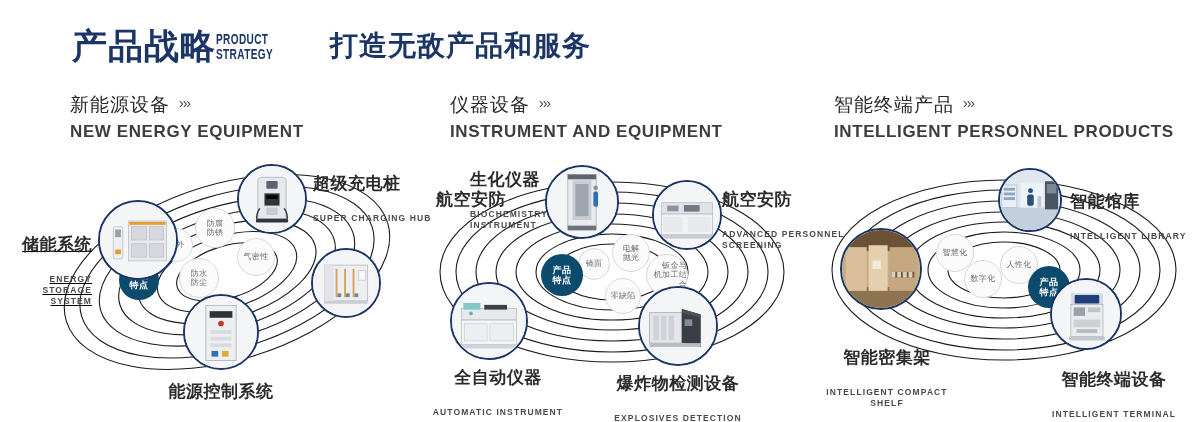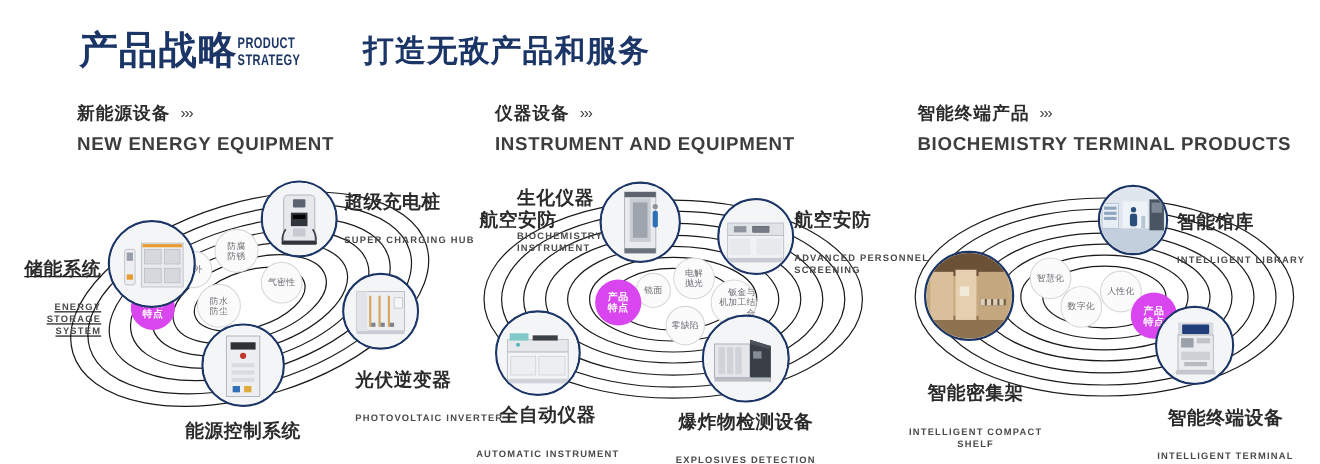--- a/index.html
+++ b/index.html
@@ -28,21 +28,21 @@
   }
   .hdr-slogan{
     position:absolute;left:330px;top:32px;
     font-size:28px;font-weight:bold;letter-spacing:1px;
     color:#1b3566;line-height:1;
   }
 
   
   .sec-head{position:absolute;}
   .sec-cn{
-    font-size:16px;font-weight:bold;color:#2b2b2b;
+    font-size:19px;font-weight:normal;color:#2b2b2b;
     line-height:1;letter-spacing:1px;display:inline-block;vertical-align:middle;
   }
   .sec-arrows{
     display:inline-block;vertical-align:middle;
     margin-left:9px;color:#3a3a3a;font-size:14px;letter-spacing:-1px;
     position:relative;top:-2px;
   }
   .sec-en{
     margin-top:8px;
     font-size:17px;font-weight:bold;color:#3d3d3d;letter-spacing:0.6px;
@@ -69,21 +69,21 @@
     border:1px solid #d8d8dc;
     background:#fbfbfc;
     display:flex;align-items:center;justify-content:center;
     text-align:center;color:#6d6d73;
     font-size:8px;line-height:9.5px;
     box-sizing:border-box;
     white-space:pre-line;
     letter-spacing:0.3px;
   }
   .feat.core{
-    background:#d946ef;border:none;color:#fff;font-weight:bold;
+    background:#0c4a6e;border:none;color:#fff;font-weight:bold;
     font-size:9px;line-height:10.5px;letter-spacing:0.5px;
   }
 
   
   .cap{position:absolute;white-space:pre-line;}
   .cap .cn{
     font-size:17px;font-weight:bold;color:#2b2b2b;
     line-height:19px;letter-spacing:0.5px;
   }
   .cap .en{
@@ -112,21 +112,21 @@
     <div class="sec-en">NEW ENERGY EQUIPMENT</div>
   </div>
 
   <div class="sec-head" style="left:450px;top:95px;">
     <span class="sec-cn">仪器设备</span><span class="sec-arrows">›››</span>
     <div class="sec-en">INSTRUMENT AND EQUIPMENT</div>
   </div>
 
   <div class="sec-head" style="left:834px;top:95px;">
     <span class="sec-cn">智能终端产品</span><span class="sec-arrows">›››</span>
-    <div class="sec-en">BIOCHEMISTRY TERMINAL PRODUCTS</div>
+    <div class="sec-en">INTELLIGENT PERSONNEL PRODUCTS</div>
   </div>
 
   <div class="cluster" style="left:55px;top:150px;width:345px;height:240px;">
 
     <div class="orbits">
       <svg width="345" height="240" viewBox="0 0 345 240">
         <g fill="none" stroke="#1a1a1a" stroke-width="1.1">
           <ellipse cx="172" cy="122" rx="52" ry="26" transform="rotate(-17 172 122)"></ellipse>
           <ellipse cx="172" cy="122" rx="72" ry="36" transform="rotate(-17 172 122)"></ellipse>
           <ellipse cx="172" cy="122" rx="92" ry="46" transform="rotate(-17 172 122)"></ellipse>
@@ -192,24 +192,20 @@
         <rect x="12" y="16" width="10" height="38" fill="#e2e4e9"></rect>
         <rect x="24" y="20" width="2" height="30" fill="#d6a35a"></rect>
         <rect x="33" y="20" width="2" height="30" fill="#d6a35a"></rect>
         <rect x="42" y="20" width="2" height="30" fill="#d6a35a"></rect>
         <rect x="48" y="22" width="8" height="10" fill="#f5f6f8" stroke="#b0b4bc" stroke-width="0.6"></rect>
         <rect x="26" y="46" width="4" height="4" fill="#7d828c"></rect>
         <rect x="35" y="46" width="4" height="4" fill="#7d828c"></rect>
         <rect x="44" y="46" width="4" height="4" fill="#7d828c"></rect>
         <rect x="12" y="54" width="46" height="3" fill="#c9ccd2"></rect>
       </svg>
-    </div>
-    <div class="cap l" style="left:268px;top:168px;width:140px;">
-      <div class="cn">光伏逆变器</div>
-      <div class="en">PHOTOVOLTAIC INVERTER</div>
     </div>
 
     <div class="node" style="left:128px;top:144px;width:76px;height:76px;">
       <svg class="art" viewBox="0 0 76 76">
         <rect x="0" y="0" width="76" height="76" fill="#f4f5f7"></rect>
         <rect x="22" y="10" width="32" height="58" fill="#eceef1" stroke="#aeb2ba" stroke-width="0.9"></rect>
         <rect x="26" y="16" width="24" height="7" fill="#2e3238"></rect>
         <circle cx="38" cy="29" r="3" fill="#c0392b"></circle>
         <rect x="27" y="36" width="22" height="4" fill="#d9dbe0"></rect>
         <rect x="27" y="43" width="22" height="4" fill="#d9dbe0"></rect>

